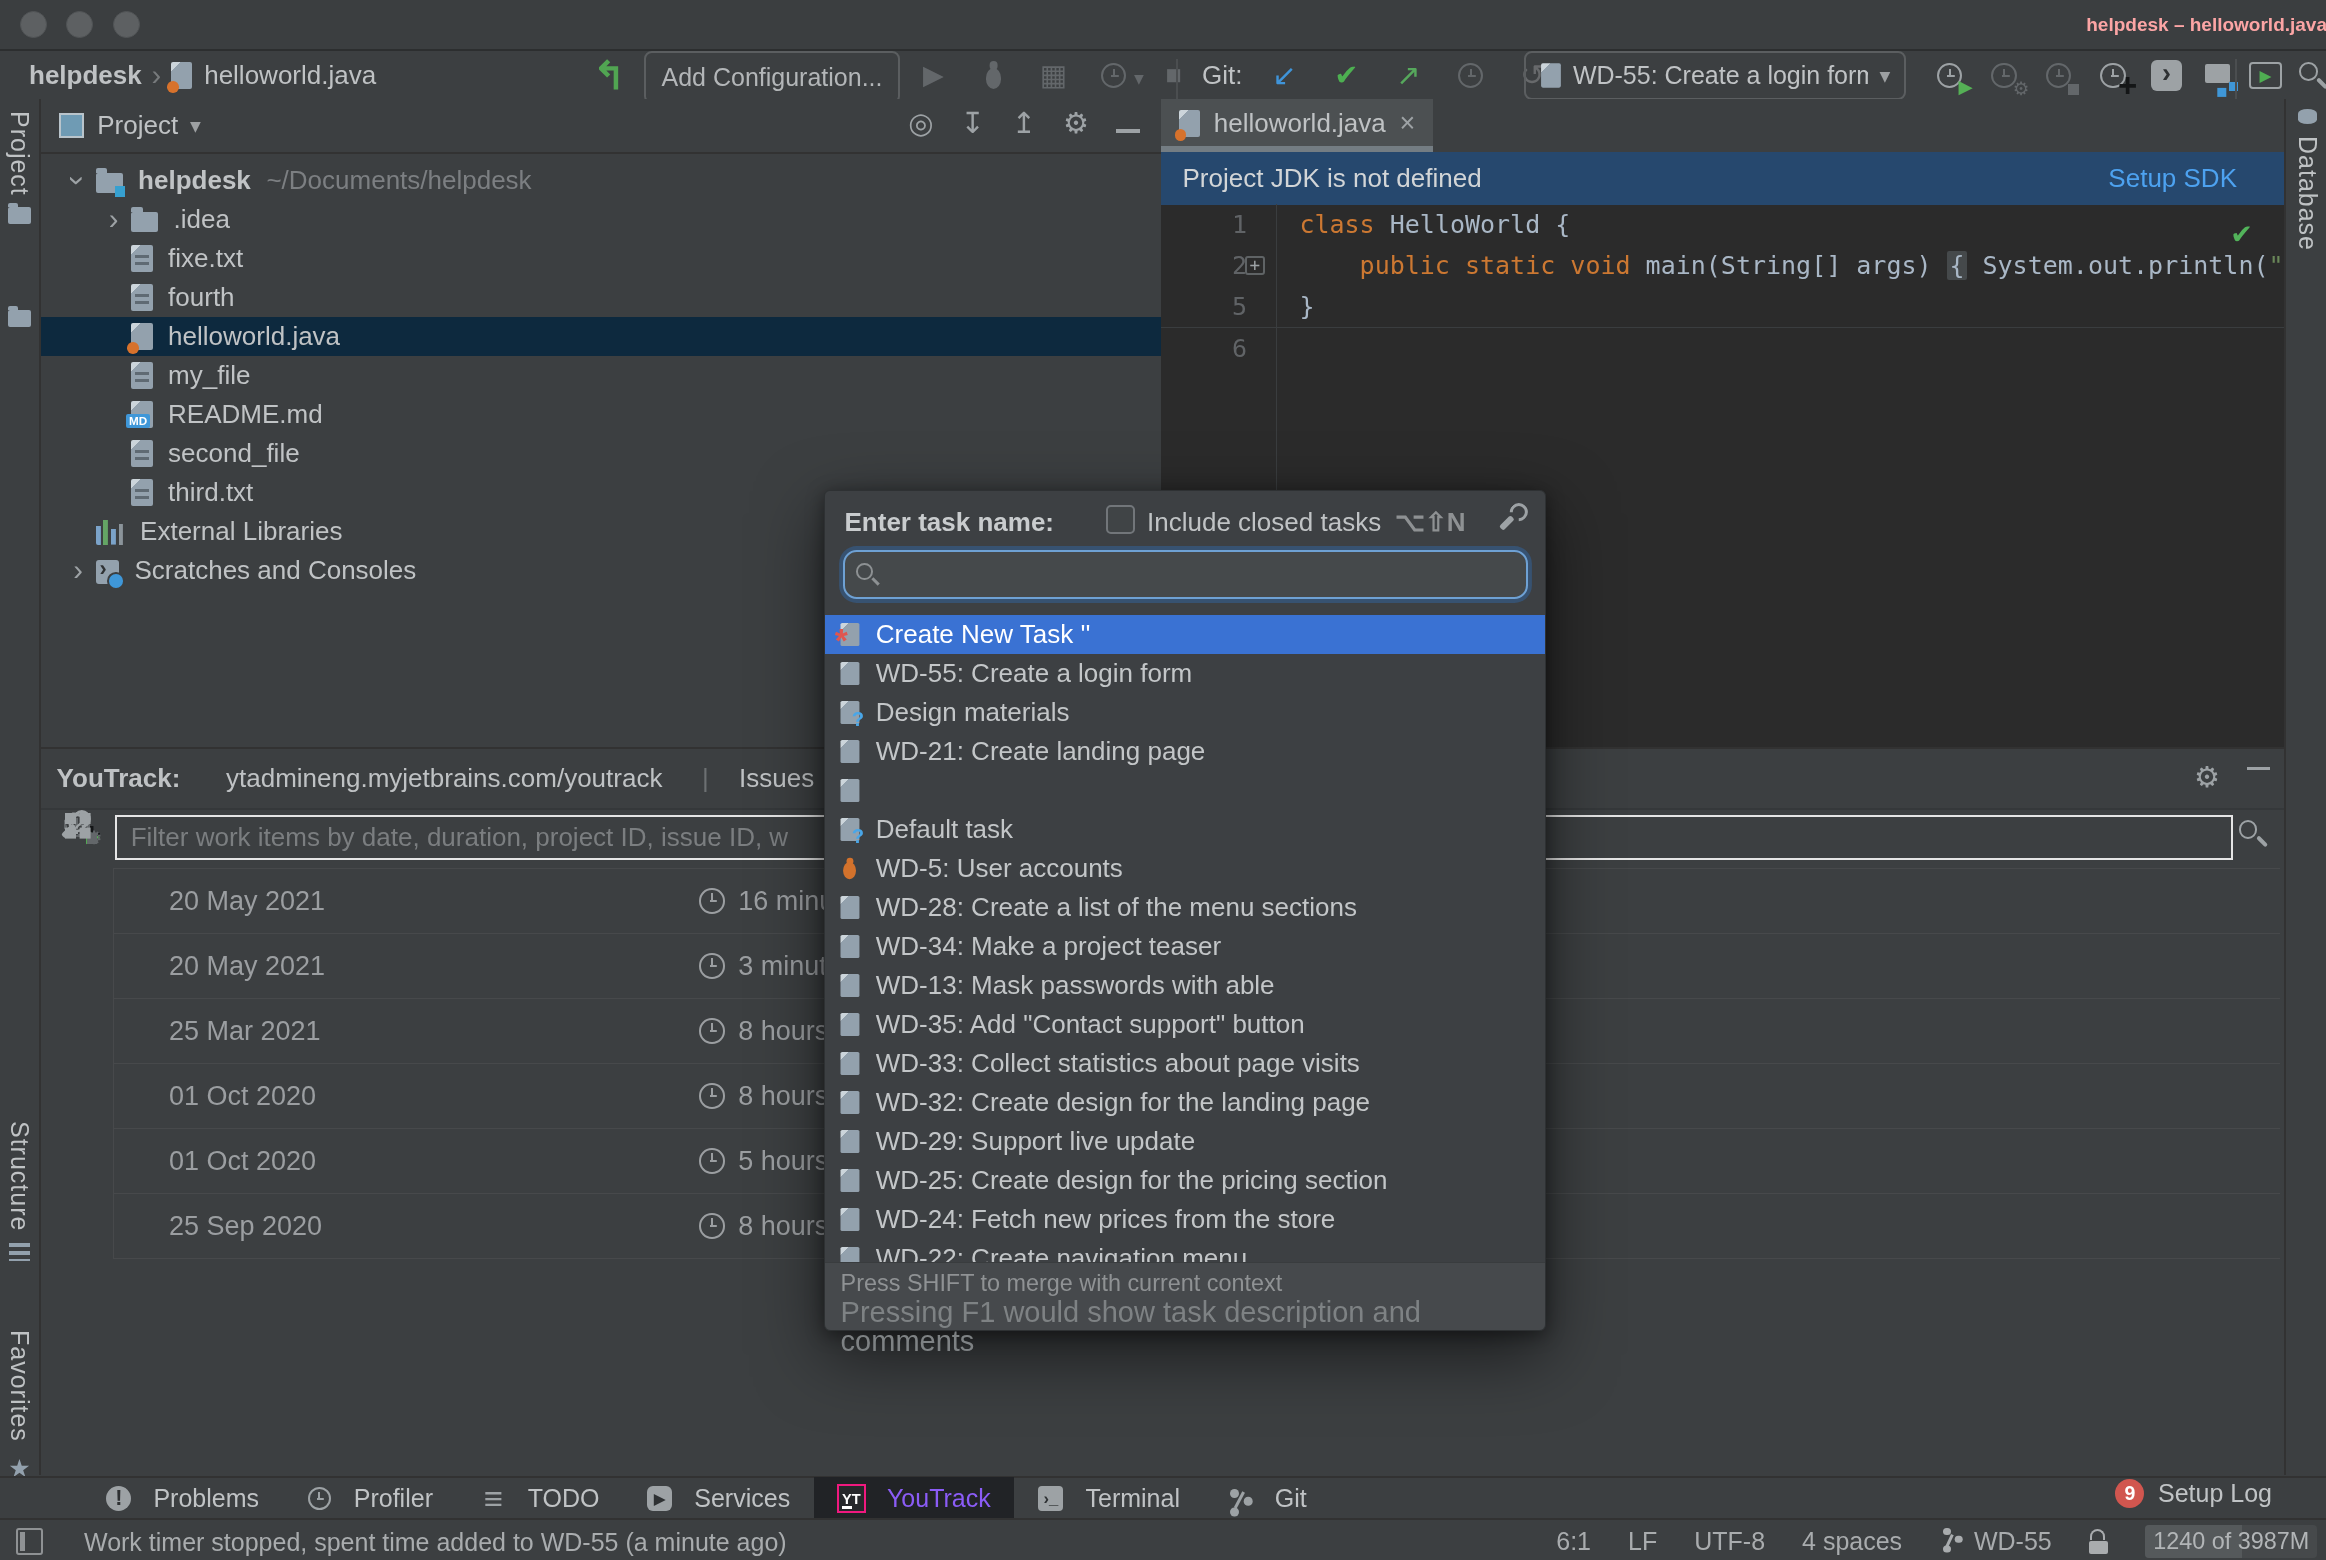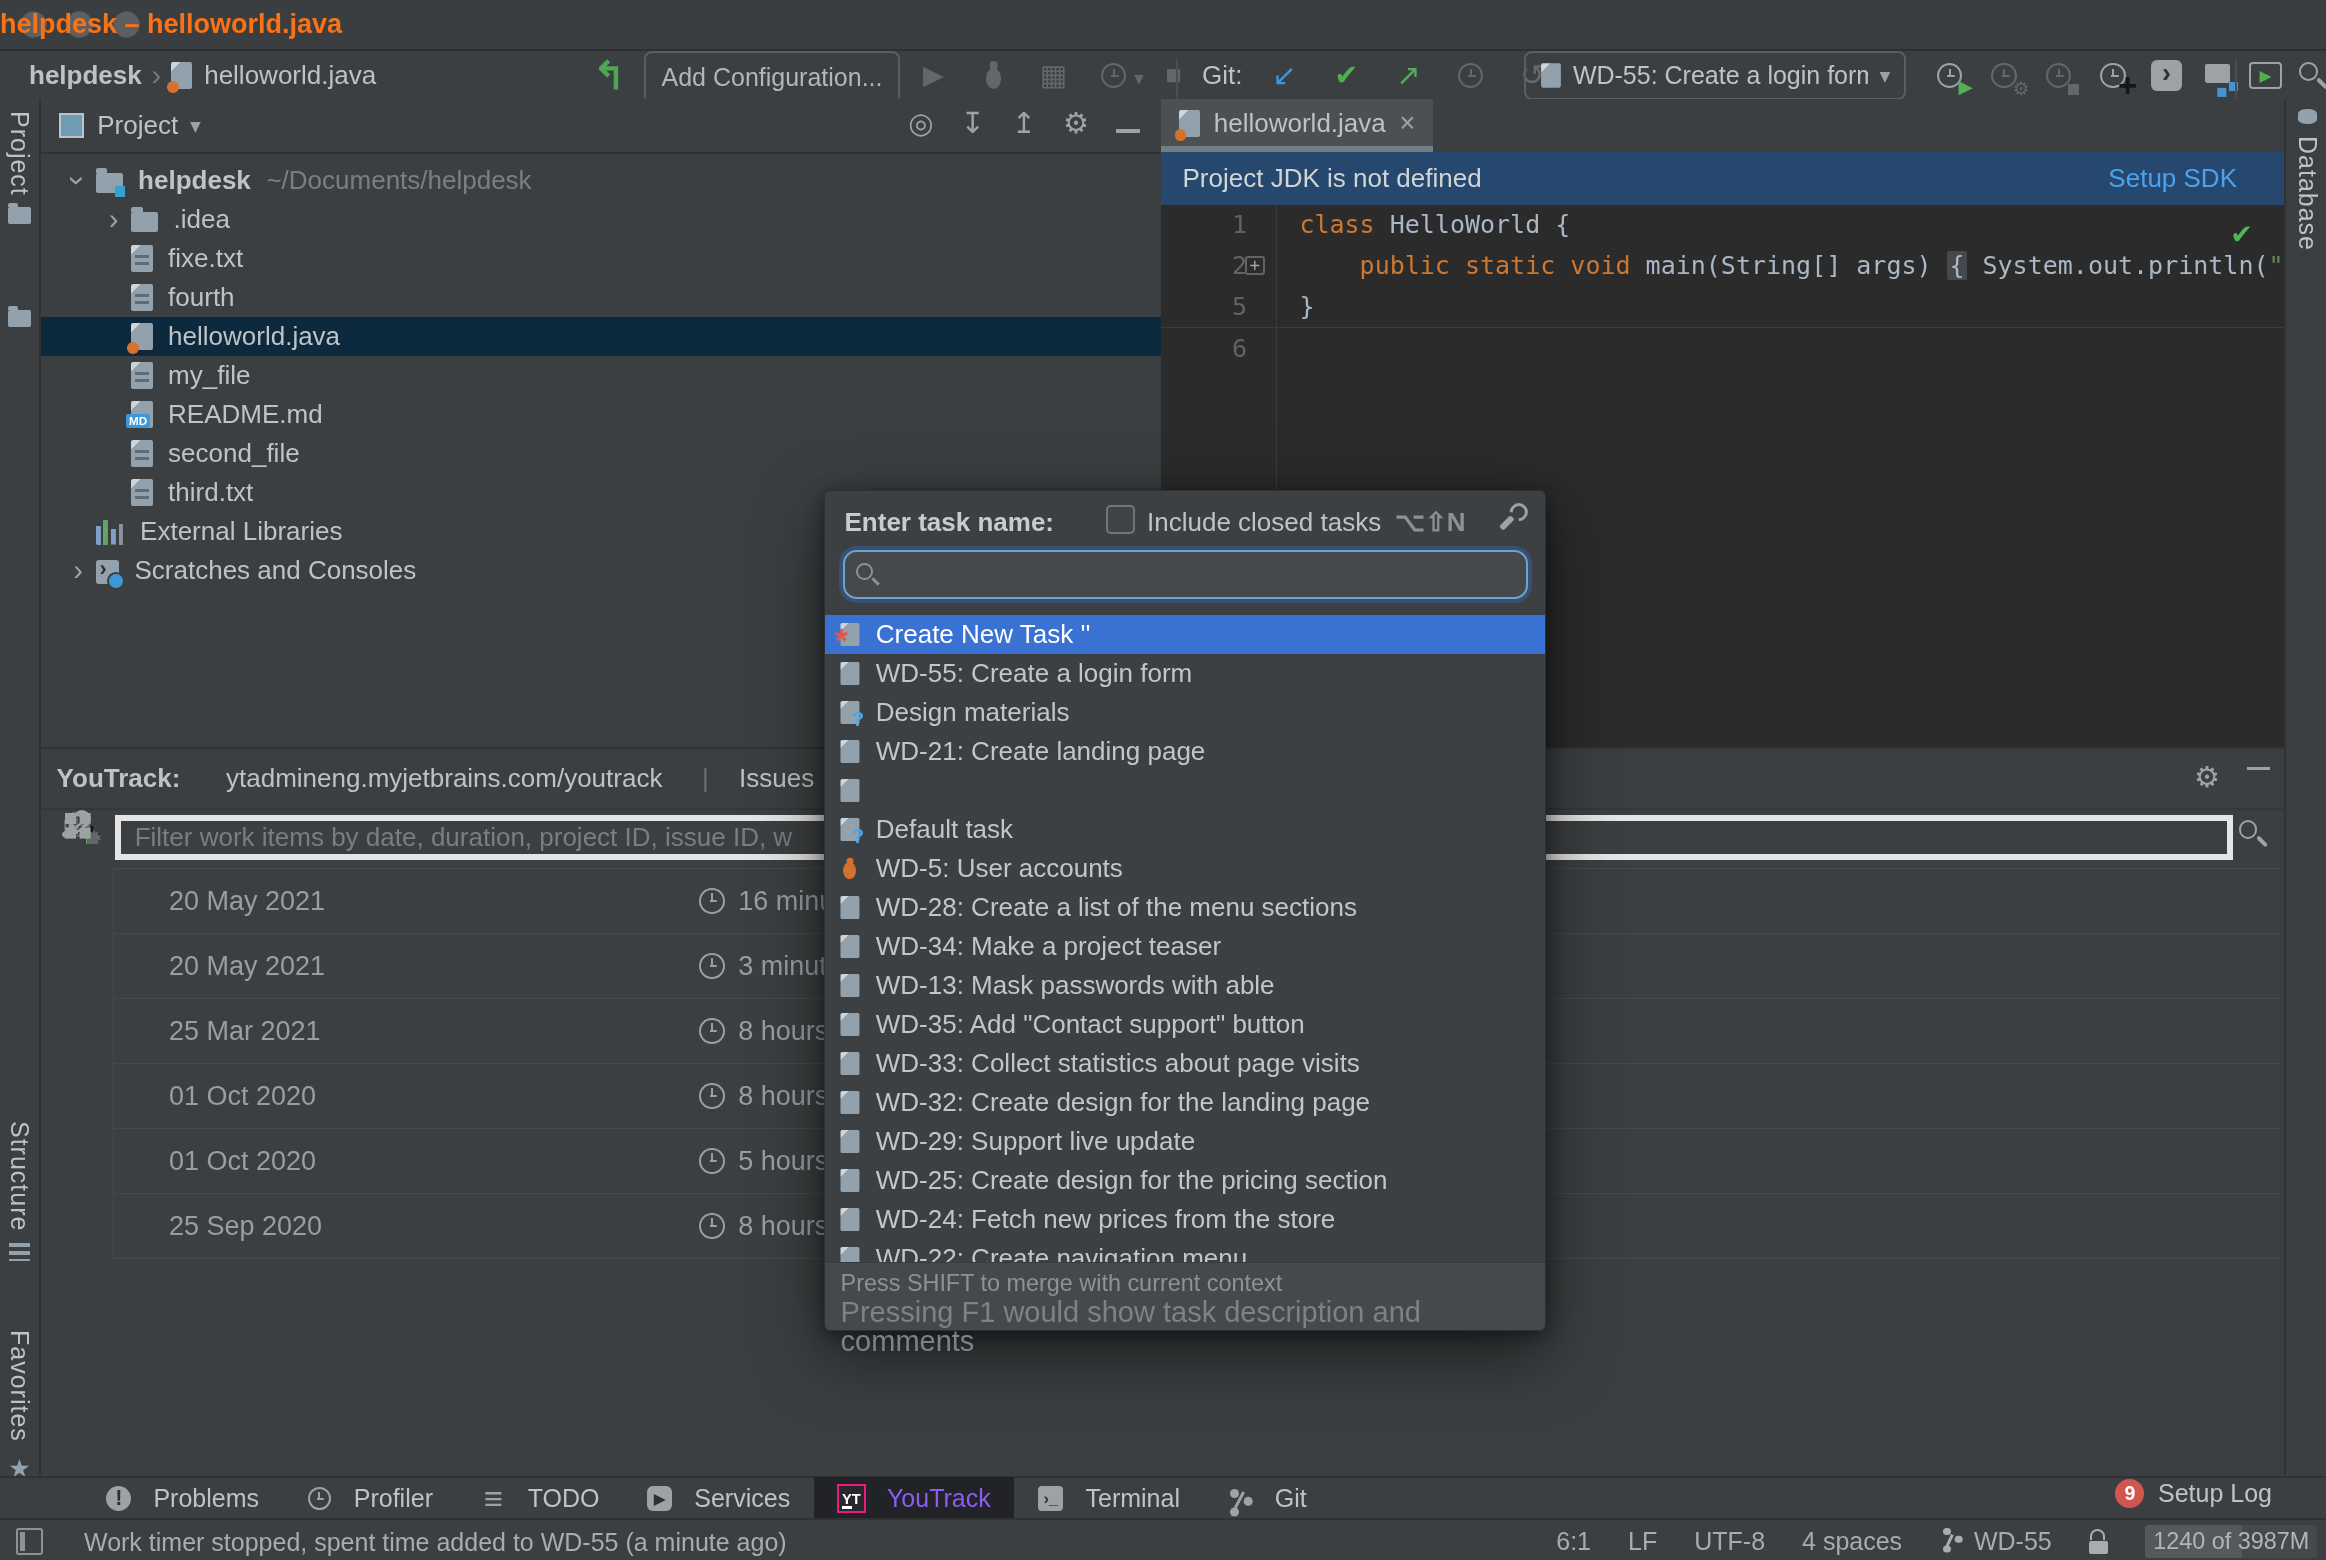--- a/index.html
+++ b/index.html
@@ -2,21 +2,21 @@
 <html><head>
 <meta charset="utf-8">
 <style>
   html,body{margin:0;padding:0}
   body{width:2327px;height:1560px;position:relative;overflow:hidden;background:#3c3f41;
        font-family:"Liberation Sans",sans-serif;color:#bdc0c2;-webkit-font-smoothing:antialiased}
   .abs{position:absolute}
   
   #titlebar{left:0;top:0;width:2327px;height:49px;background:#3b3e40;border-bottom:2px solid #2c2e2f;display:flex;align-items:center}
   .tl{width:25px;height:25px;border-radius:50%;background:#5d6062;border:1px solid #515456;margin-left:19.5px}
-  #win-title{position:absolute;left:0;right:0;text-align:left;font-size:27px;font-weight:bold;color:#f97316}
+  #win-title{position:absolute;left:0;right:0;text-align:right;font-size:19px;font-weight:bold;color:#fca5a5}
   
   #toolbar{left:0;top:51px;width:2327px;height:49px;background:#3c3f41;border-bottom:2px solid #323232}
   #toolbar .abs{top:0;height:49px;display:flex;align-items:center}
   .crumb{font-size:26px;color:#bfc2c4}
   .crumb.b{font-weight:bold}
   .crumbsep{color:#777a7c;font-size:29px;margin:0 9.8px}
   .btn-outline{border:2px solid #5b5e60;border-radius:7.8px;color:#b3b6b8;font-size:25px;display:flex;align-items:center;justify-content:center}
   #add-config{left:644px;top:3.9px;width:252px;height:39px}
   .vsep{width:2px;height:33px;background:#4b4e50;margin-top:7.8px}
   .glabel{font-size:26px;color:#bfc2c4}
@@ -124,21 +124,21 @@
   .fold{position:absolute;left:84px;top:10.7px;width:19.5px;height:19.5px;border:2px solid #5f6365;border-radius:2.9px;box-sizing:border-box;color:#9da2a5;font-size:17.6px;line-height:14.6px;text-align:center}
   .okcheck{position:absolute;right:33px;top:9.8px;color:#52b35a;font-size:31px}
   
   #youtrack{left:41px;top:747px;width:2243px;height:729px;background:#3c3f41;border-top:2px solid #323232}
   #yt-header{position:absolute;left:0;top:0;width:100%;height:59px;border-bottom:2px solid #35383a}
   #yt-header .t{position:absolute;top:13.7px;font-size:26px;color:#bfc2c4}
   #yt-gear{position:absolute;right:64px;top:11.7px}
   #yt-min{position:absolute;right:13.7px;top:2px}
   #yt-side{position:absolute;left:0;top:59px;width:72px;bottom:0}
   #yt-side .gi{position:absolute;left:19.5px}
-  #yt-filter{position:absolute;left:74px;top:66px;width:2118px;height:45px;background:#3c3f41;border:6px solid #e5e5e5;box-sizing:border-box;color:#c0c3c5;font-size:26px;padding:0 13.7px;outline:none}
+  #yt-filter{position:absolute;left:74px;top:66px;width:2118px;height:45px;background:#3c3f41;border:2px solid #e5e5e5;box-sizing:border-box;color:#c0c3c5;font-size:26px;padding:0 13.7px;outline:none}
   #yt-filter::placeholder{color:#7b7e80}
   #yt-search{position:absolute;right:15.6px;top:68px}
   #yt-table{position:absolute;left:72px;top:119px;right:3.9px;border-top:1px solid #47494b;border-left:1px solid #47494b}
   .wrow{height:64px;display:flex;align-items:center;border-bottom:1px solid #47494b;color:#9b9ea1;font-size:27px}
   .wdate{width:585px;padding-left:55px;box-sizing:border-box}
   .wdur{display:flex;align-items:center;gap:13.7px}
   .clock-mini{width:21.5px;height:21.5px;border:2.9px solid #9b9ea1;border-radius:50%;
      background:linear-gradient(#9b9ea1,#9b9ea1) 50% 2.9px/2px 7.8px no-repeat,linear-gradient(#9b9ea1,#9b9ea1) 62% 50%/6.8px 2px no-repeat}
   
   #task-popup{left:824px;top:490px;width:720px;height:839px;background:#3d4043;border:1px solid #2e3133;border-radius:5.9px;

